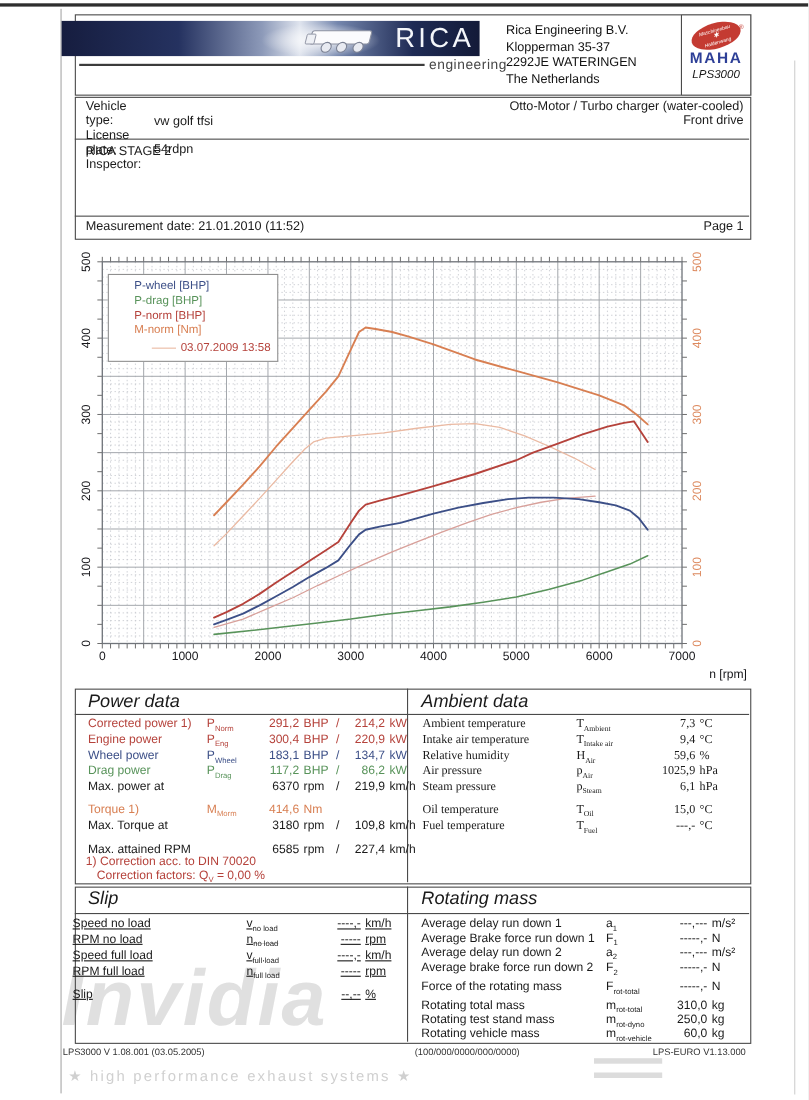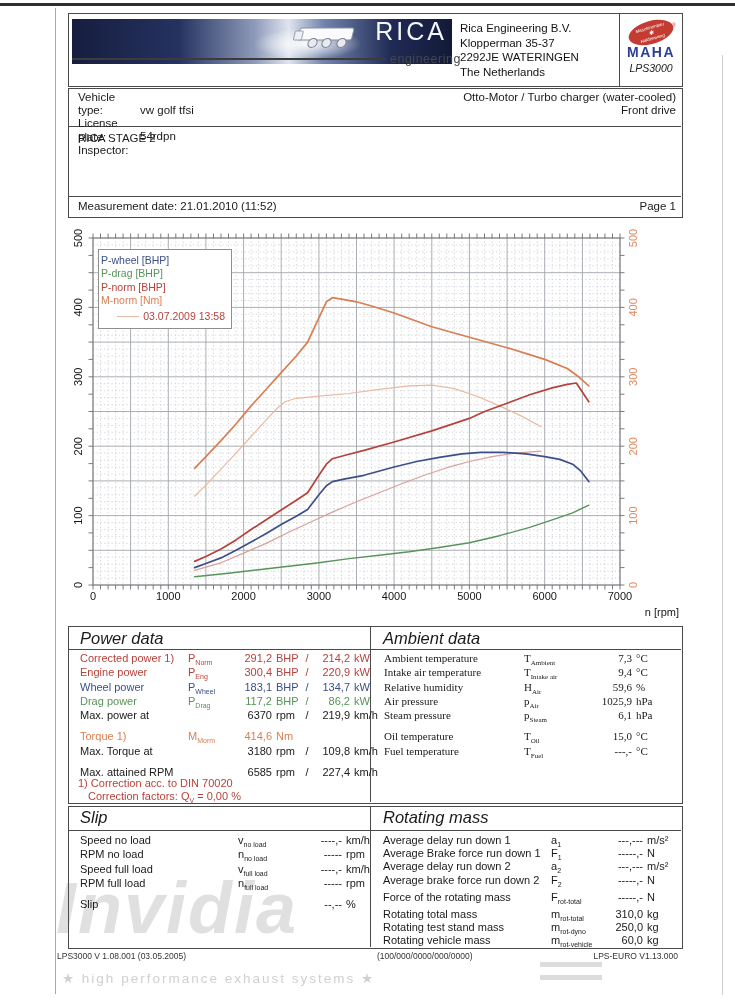--- a/index.html
+++ b/index.html
@@ -8,24 +8,24 @@
   .box{position:absolute;border:1px solid #4a4a4a;background:transparent;z-index:1;}
   .hline{position:absolute;height:1px;background:#4a4a4a;z-index:1;}
   .vline{position:absolute;width:1px;background:#4a4a4a;z-index:1;}
 
   
   .scan-top{position:absolute;left:0;top:3px;width:735px;height:3px;background:#2e2e2e;z-index:3;}
   .scan-left{position:absolute;left:55px;top:8px;width:1px;height:986px;background:#a8a8a8;z-index:0;}
   .scan-right{position:absolute;left:722px;top:55px;width:1px;height:940px;background:#cfcfcf;z-index:0;}
 
   
-  .band{position:absolute;left:72px;top:19px;width:380px;height:45px;z-index:2;
+  .band{position:absolute;left:56px;top:19px;width:380px;height:32px;z-index:2;
         background:radial-gradient(ellipse 90px 26px at 62% 55%, rgba(255,255,255,.97) 0%, rgba(255,255,255,0) 60%),
         linear-gradient(90deg,#161d3f 0%,#253260 28%,#8d9ab9 48%,#dfe4ee 57%,#7486ad 66%,#1f2b55 84%,#131a38 100%);
-        display:flex;justify-content:flex-end;}
+        display:flex;align-items:center;justify-content:flex-end;}
   .brand-name{color:#f4f6fa;font-size:25px;letter-spacing:3px;padding-right:5px;line-height:1;}
   .brand-rule{position:absolute;left:72px;top:58px;width:314px;height:2px;background:#3c3c3c;z-index:2;}
   .brand-sub{position:absolute;left:390px;top:52px;font-size:12.5px;color:#474747;letter-spacing:.5px;z-index:2;}
   .addr{position:absolute;left:460px;top:21px;font-size:11.5px;line-height:14.5px;color:#121212;z-index:2;}
   .maha-box{position:absolute;left:619px;top:13px;width:62px;height:72px;border:1px solid #4a4a4a;
             z-index:2;text-align:center;background:#fff;}
   .maha-oval{width:46px;height:23px;margin:7px auto 1px auto;background:#c43b32;border-radius:50%;
              transform:rotate(-16deg);color:#fff;font-size:4.5px;line-height:5px;
              display:flex;flex-direction:column;align-items:center;justify-content:center;font-style:italic;}
   .maha-star{font-size:6px;line-height:6px;}
@@ -37,21 +37,21 @@
   .veh{position:absolute;left:78px;top:91px;font-size:11.5px;line-height:13.2px;z-index:2;}
   .veh .vlab{display:inline-block;width:62px;}
   .engine{position:absolute;left:370px;top:91px;width:306px;text-align:right;font-size:11.5px;line-height:13.2px;z-index:2;}
   .comment{position:absolute;left:78px;top:132px;font-size:11.5px;z-index:2;}
   .meas{position:absolute;left:78px;top:200px;font-size:11.5px;z-index:2;}
   .pageno{position:absolute;right:59px;top:200px;font-size:11.5px;z-index:2;}
 
   
   #dyno-chart{position:absolute;left:0;top:225px;z-index:1;}
   .legend{position:absolute;left:98px;top:249px;width:124px;background:#fff;border:1px solid #8f8f8f;
-          padding:4px 6px 5px 2px;z-index:2;font-size:10.5px;line-height:13.4px;}
+          padding:4px 6px 5px 23px;z-index:2;font-size:10.5px;line-height:13.4px;}
   .ldate{display:flex;align-items:center;margin-top:2px;justify-content:flex-end;font-size:10.5px;color:#b5423b;text-align:center;}
   .lline{display:inline-block;width:22px;height:0;border-top:1.3px solid #eab9a2;margin-right:4px;}
 
   
   .sec-title{position:absolute;font-size:16.5px;font-style:italic;z-index:2;}
   .rows{position:absolute;z-index:2;}
   .prow{display:grid;grid-template-columns:108px 44px 40px 30px 10px 38px auto;height:14.3px;font-size:11px;align-items:baseline;}
   .grow{display:grid;height:14.3px;font-size:11px;align-items:baseline;}
   .amb .grow{grid-template-columns:140px 56px 52px auto;}
   .slp .grow{grid-template-columns:158px 48px 56px auto;}
@@ -624,21 +624,21 @@
         <span class="unit">°C</span>
       </div>
     </div>
 
   <div class="box" style="left:68px;top:806px;width:613px;height:141px;"></div>
   <div class="vline" style="left:370px;top:806px;height:141px;"></div>
   <div class="hline" style="left:68px;top:830px;width:613px;"></div>
   <div class="sec-title" style="left:80px;top:808px;">Slip</div>
   <div class="sec-title" style="left:383px;top:808px;">Rotating mass</div>
 
-  <div class="rows slp" style="left:80px;top:834px;width:288px;">
+  <div class="rows slp" style="left:66px;top:834px;width:288px;text-decoration:underline;">
 
   <div class="grow">
         <span>Speed no load</span>
         <span><span>v</span><sub>no load</sub></span>
         <span class="num">----,-</span>
         <span class="unit">km/h</span>
       </div>
       <div class="grow">
         <span>RPM no load</span>
         <span><span>n</span><sub>no load</sub></span>

